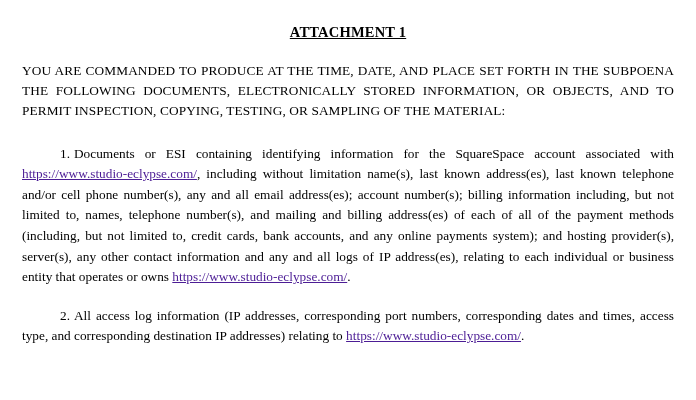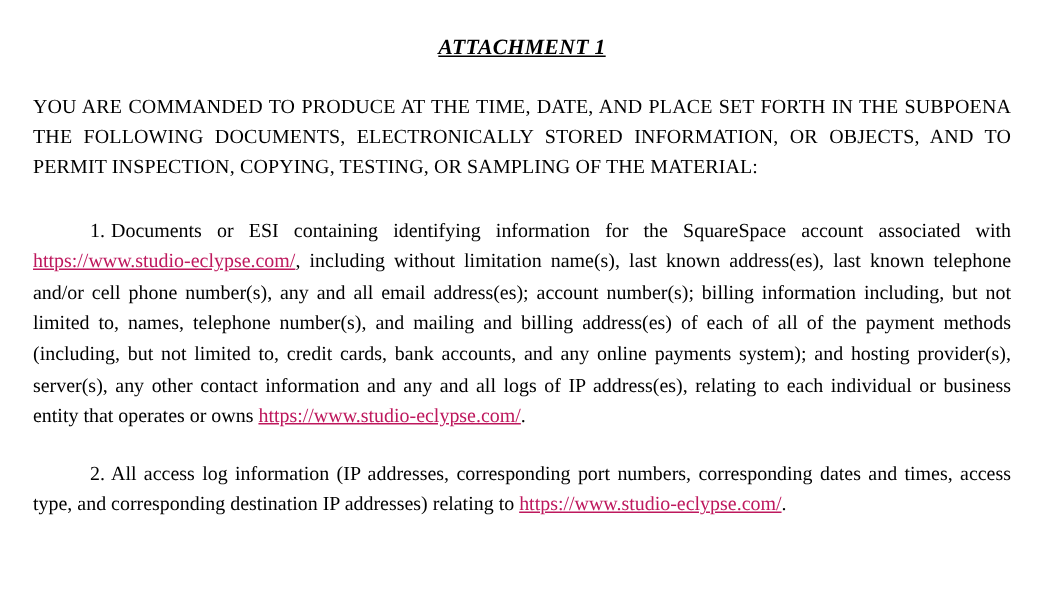--- a/index.html
+++ b/index.html
@@ -21,21 +21,20 @@
     box-sizing: border-box;
     padding: 18px 22px 0 22px;
   }
   .doc-title {
     text-align: center;
     font-weight: bold;
     font-size: 14.5px;
     letter-spacing: 0.2px;
     text-decoration: underline;
     margin: 6px 0 20px 0;
-    font-style: italic;
   }
   .command-block {
     font-weight: normal;
     font-size: 13.3px;
     line-height: 1.52;
     text-align: justify;
     text-justify: inter-word;
     margin: 0 0 22px 0;
     letter-spacing: 0.1px;
   }
@@ -46,21 +45,21 @@
     text-justify: inter-word;
     margin: 0 0 18px 0;
   }
   .item-number {
     display: inline-block;
     width: 52px;
     padding-left: 38px;
     box-sizing: border-box;
   }
   a.doc-link {
-    color: #be185d;
+    color: #4c1d95;
     text-decoration: underline;
   }
   .nowrap { white-space: nowrap; }
 </style>
 </head>
 <body>
 
 <div class="page">
 
   <div class="doc-title">ATTACHMENT 1</div>

